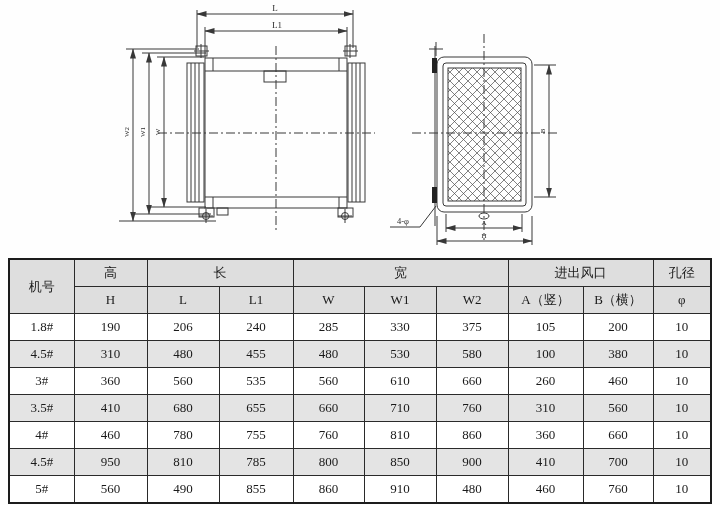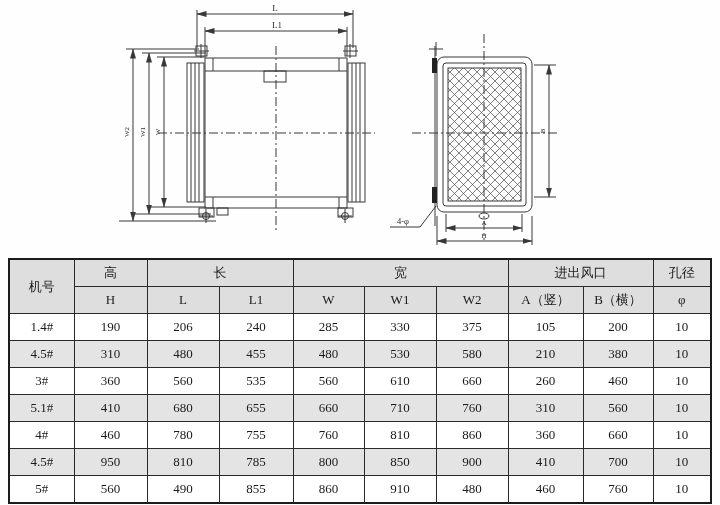--- a/index.html
+++ b/index.html
@@ -191,57 +191,57 @@
         <th>W</th>
         <th>W1</th>
         <th>W2</th>
         <th>A（竖）</th>
         <th>B（横）</th>
         <th>φ</th>
       </tr>
     </thead>
     <tbody>
         <tr>
-          <td>1.4#</td>
+          <td>1.8#</td>
           <td>190</td>
           <td>206</td>
           <td>240</td>
           <td>285</td>
           <td>330</td>
           <td>375</td>
           <td>105</td>
           <td>200</td>
           <td>10</td>
         </tr>
         <tr>
           <td>4.5#</td>
           <td>310</td>
           <td>480</td>
           <td>455</td>
           <td>480</td>
           <td>530</td>
           <td>580</td>
-          <td>210</td>
+          <td>100</td>
           <td>380</td>
           <td>10</td>
         </tr>
         <tr>
           <td>3#</td>
           <td>360</td>
           <td>560</td>
           <td>535</td>
           <td>560</td>
           <td>610</td>
           <td>660</td>
           <td>260</td>
           <td>460</td>
           <td>10</td>
         </tr>
         <tr>
-          <td>5.1#</td>
+          <td>3.5#</td>
           <td>410</td>
           <td>680</td>
           <td>655</td>
           <td>660</td>
           <td>710</td>
           <td>760</td>
           <td>310</td>
           <td>560</td>
           <td>10</td>
         </tr>

